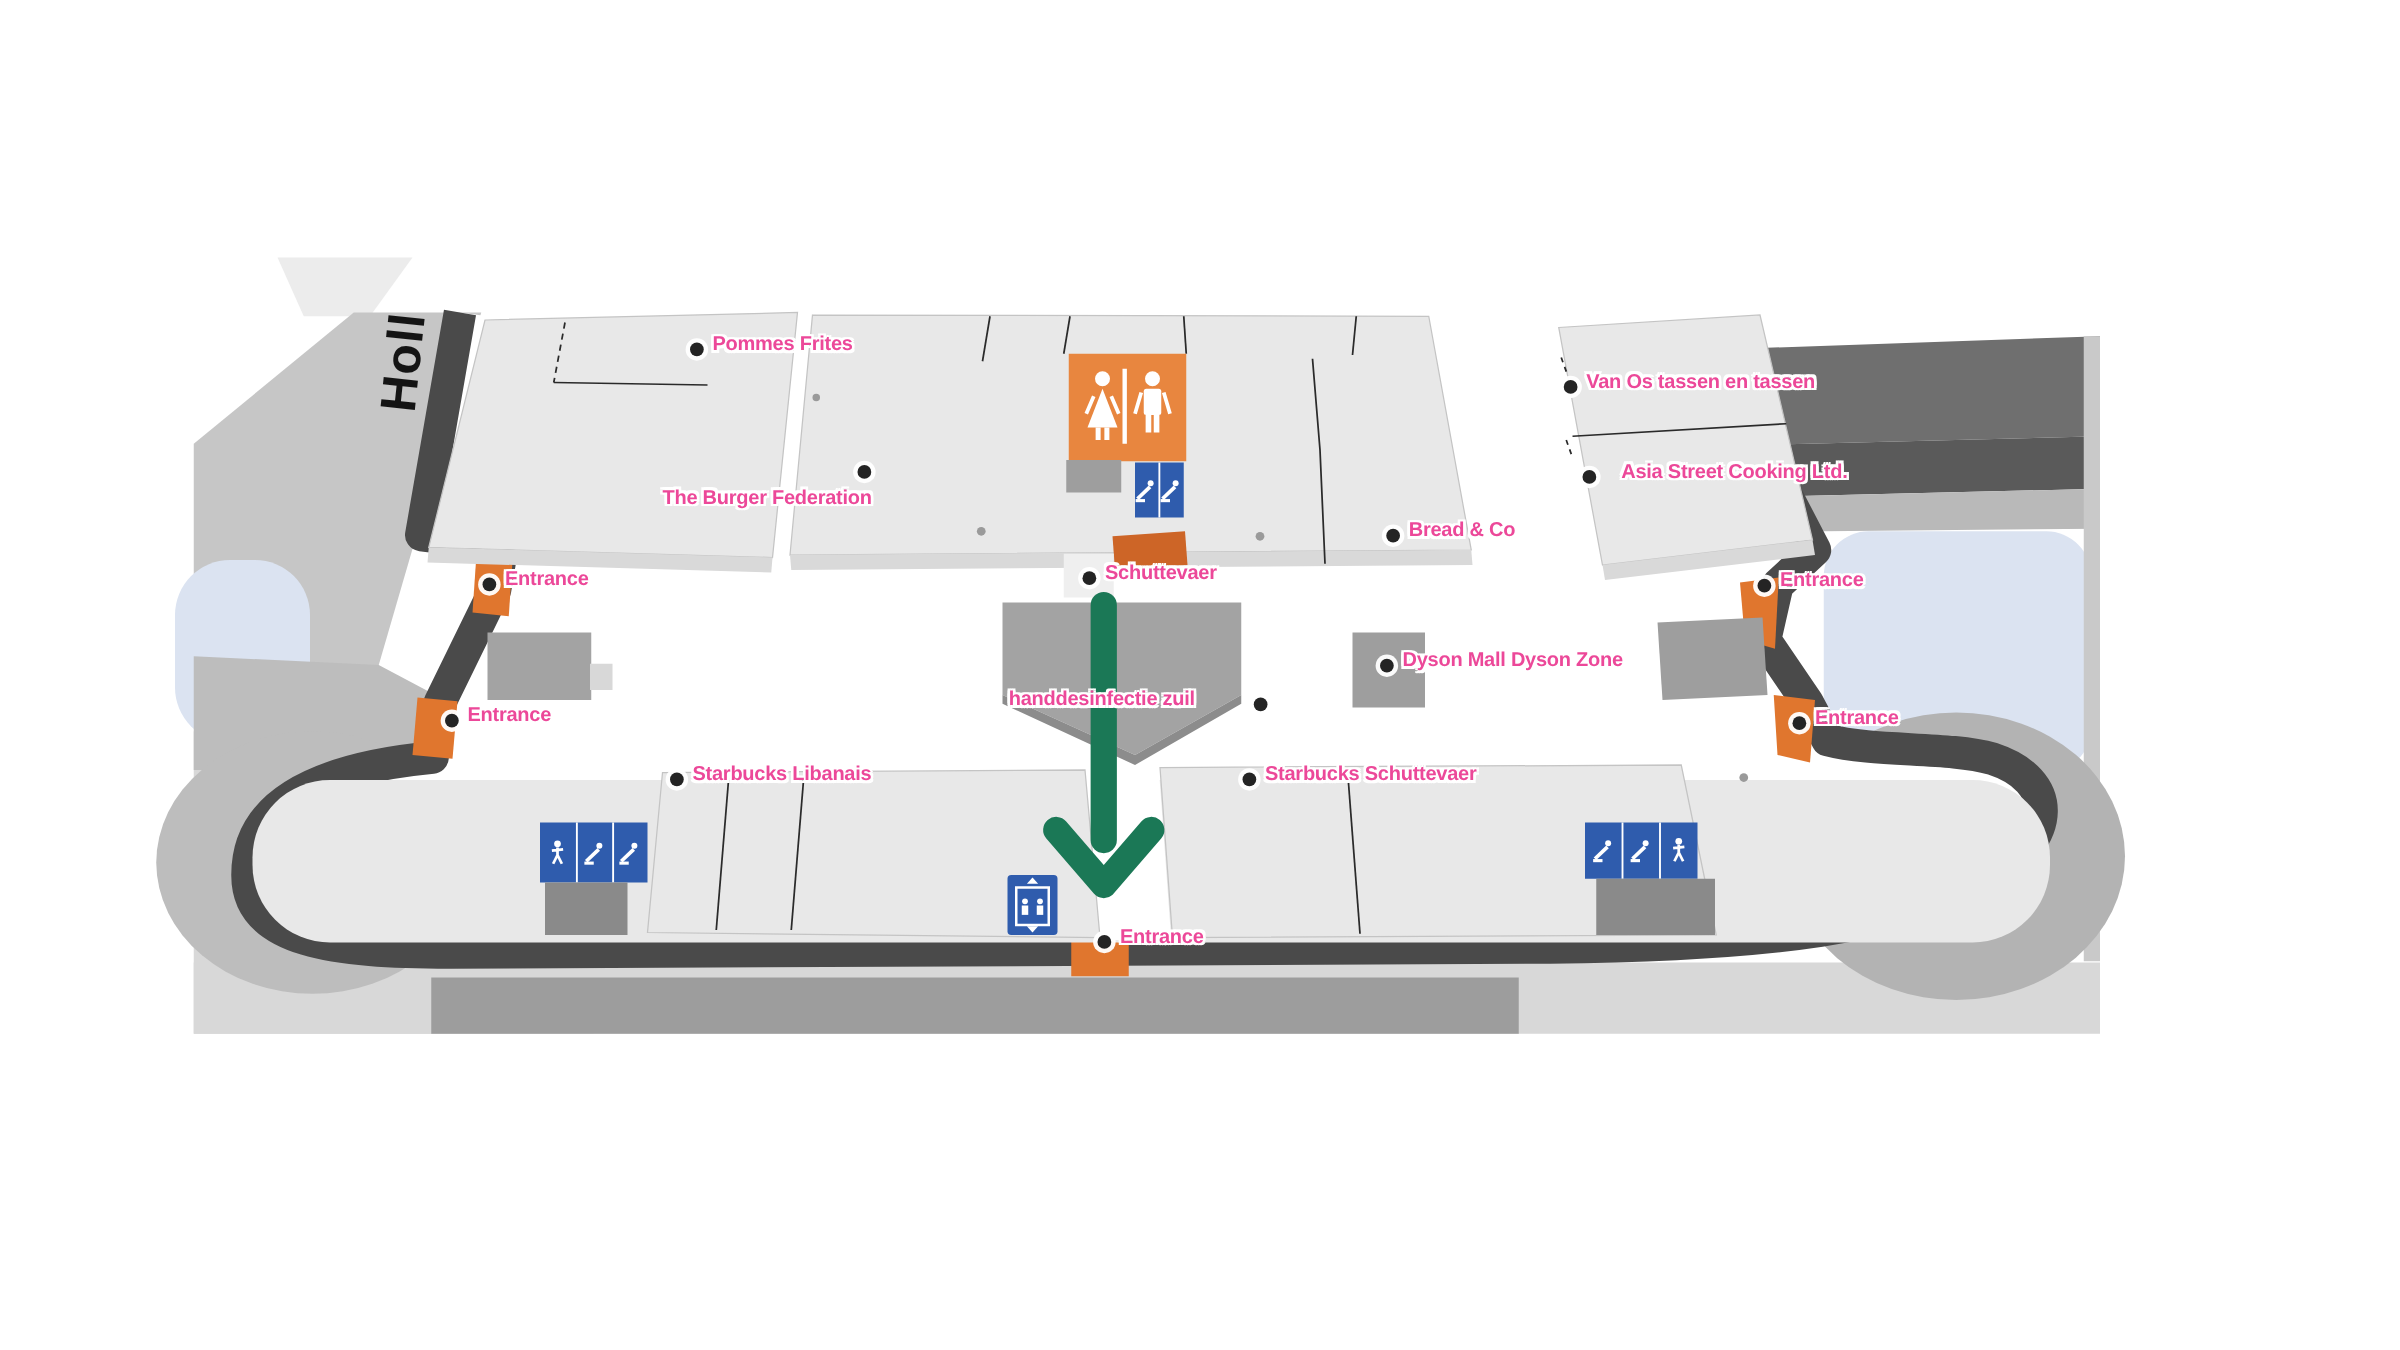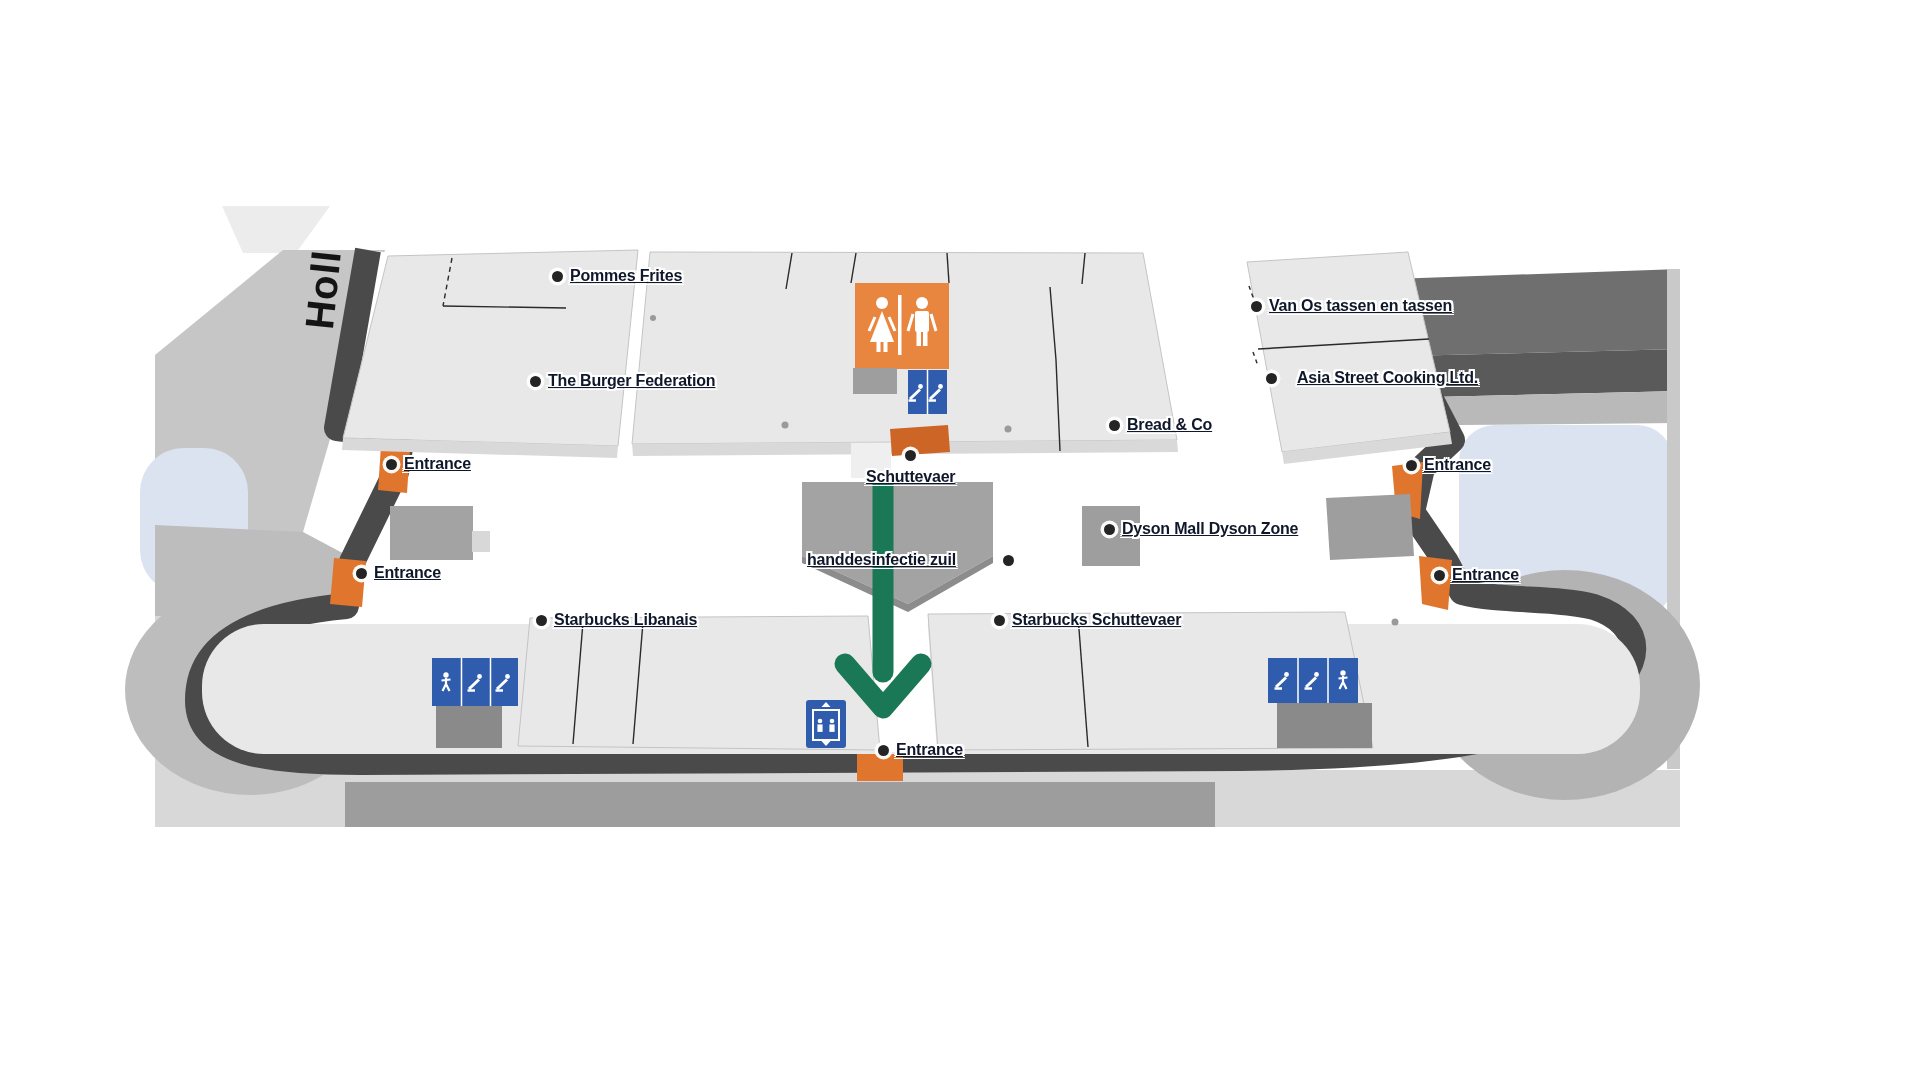--- a/index.html
+++ b/index.html
@@ -1,22 +1,22 @@
 <!DOCTYPE html>
 <html><head>
 <meta charset="utf-8">
 <style>
   html,body{margin:0;padding:0;background:#fff;}
   .stage{position:relative;width:1920px;height:1080px;background:#fff;overflow:hidden;
          font-family:"Liberation Sans",sans-serif;}
   .map-svg{position:absolute;left:0;top:0;z-index:1;}
-  .lbl{position:absolute;display:flex;align-items:center;gap:7px;z-index:6;
-       font:700 16px "Liberation Sans",sans-serif;color:#0f172a;white-space:nowrap;letter-spacing:-0.2px;
+  .lbl{position:absolute;display:flex;align-items:flex-end;gap:7px;z-index:6;
+       font:700 16px "Liberation Sans",sans-serif;color:#ec4899;white-space:nowrap;letter-spacing:-0.2px;
        text-shadow:-2px -2px 0 #fff,2px -2px 0 #fff,-2px 2px 0 #fff,2px 2px 0 #fff,
-                   0 -2px 0 #fff,0 2px 0 #fff,-2px 0 0 #fff,2px 0 0 #fff;text-decoration:underline;}
+                   0 -2px 0 #fff,0 2px 0 #fff,-2px 0 0 #fff,2px 0 0 #fff;}
   .lbl .dot{flex:0 0 auto;width:11px;height:11px;background:#242424;border-radius:50%;
             box-shadow:0 0 0 3.5px rgba(255,255,255,.95);}
   .lbl.dot-right{flex-direction:row-reverse;}
   .street-name{position:absolute;z-index:5;font:700 40px "Liberation Sans",sans-serif;color:#141414;
                transform:rotate(-84deg);transform-origin:50% 50%;letter-spacing:1px;}
 </style>
 </head>
 <body>
 
 <div class="stage">
@@ -177,25 +177,25 @@
     <path d="M845,664 L883,708 L921,664" stroke-width="21"></path>
   </g>
 </svg>
 
 <div class="street-name" style="left:270px;top:252px;width:110px;">Holl</div>
 
 <div class="lbl" style="left:552px;top:267px;">
   <span class="dot"></span>
   <span>Pommes Frites</span>
 </div>
-<div class="lbl" style="left:530px;top:372px;">
+<div class="lbl" style="left:530px;top:372px;flex-direction:column;">
   <span class="dot"></span>
   <span>The Burger Federation</span>
 </div>
-<div class="lbl" style="left:866px;top:450px;flex-direction:column;">
+<div class="lbl" style="left:866px;top:450px;">
   <span class="dot"></span>
   <span>Schuttevaer</span>
 </div>
 <div class="lbl" style="left:1109px;top:416px;">
   <span class="dot"></span>
   <span>Bread &amp; Co</span>
 </div>
 <div class="lbl" style="left:1251px;top:297px;">
   <span class="dot"></span>
   <span>Van Os tassen en tassen</span>

